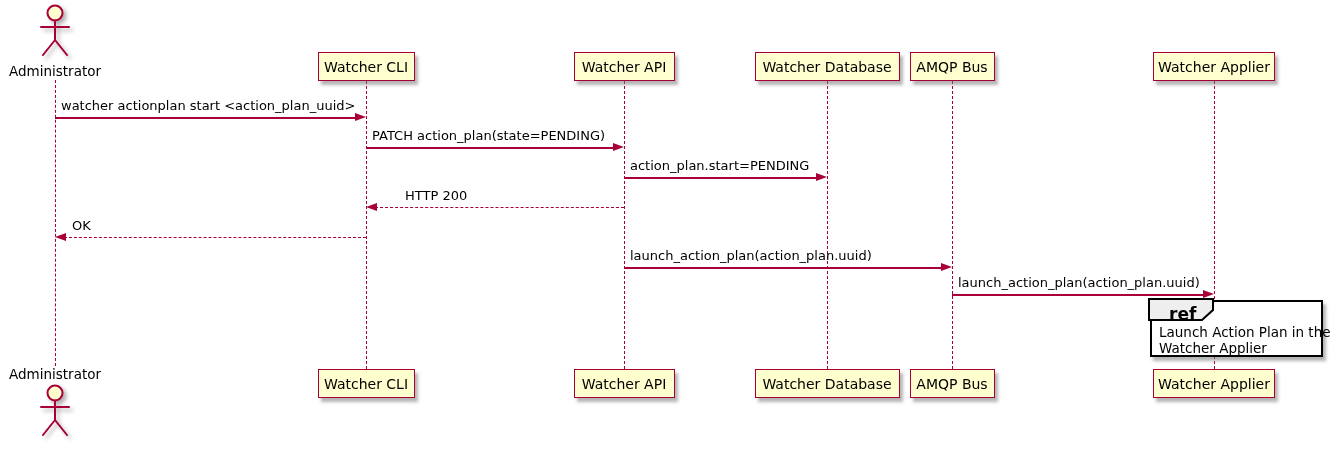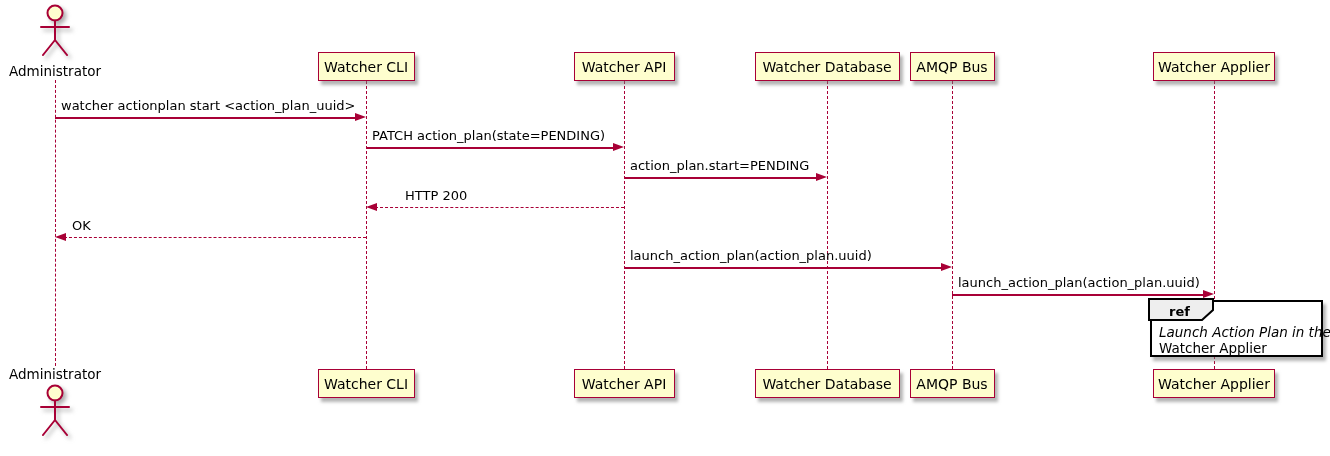--- a/index.html
+++ b/index.html
@@ -23,21 +23,21 @@
   .msg-line-solid{position:absolute;height:1.5px;background:#A80036;}
   .msg-line-dashed{position:absolute;height:0;border-top:1.5px dashed #A80036;}
   .arrow-right{position:absolute;width:0;height:0;border-top:4.5px solid transparent;
     border-bottom:4.5px solid transparent;border-left:11px solid #A80036;}
   .arrow-left{position:absolute;width:0;height:0;border-top:4.5px solid transparent;
     border-bottom:4.5px solid transparent;border-right:11px solid #A80036;}
   .ref-box{position:absolute;background:#FFFFFF;border:2px solid #000;box-sizing:border-box;
     box-shadow:3px 4px 3px rgba(120,120,120,0.55);}
   .ref-tab{position:absolute;left:-2px;top:-2px;}
   .ref-tab path{fill:#EEEEEE;stroke:#000;stroke-width:2;}
-  .ref-keyword{position:absolute;left:17px;top:2px;font-size:13px;font-weight:bold;}
+  .ref-keyword{position:absolute;left:17px;top:2px;font-size:17px;font-weight:bold;}
   .ref-line{position:absolute;left:7px;font-size:13.5px;white-space:nowrap;}
 </style>
 </head>
 <body>
 
 <div id="diagram">
     <div class="lifeline" style="left: 55px; top: 80px; height: 286px;"></div>
     <div class="lifeline" style="left: 366px; top: 81px; height: 288px;"></div>
     <div class="lifeline" style="left: 624px; top: 81px; height: 288px;"></div>
     <div class="lifeline" style="left: 827px; top: 81px; height: 288px;"></div>
@@ -108,16 +108,16 @@
         </svg></div>
       <div class="actor-label" style="left: -25px; top: 366px;">Administrator</div>
     </div>
     <div class="ref-box" style="left: 1150px; top: 300px; width: 173px; height: 57px;">
       <div class="ref-tab">
         <svg class="ref-tab" width="67" height="24" viewBox="0 0 67 24">
           <path d="M1,1 H65 V12 L54,22 H1 Z"></path>
         </svg>
       </div>
       <div class="ref-keyword">ref</div>
-      <div class="ref-line" style="top: 22px; font-style: italic;">Launch Action Plan in the</div>
+      <div class="ref-line" style="top: 22px;">Launch Action Plan in the</div>
       <div class="ref-line" style="top: 38px;">Watcher Applier</div>
     </div>
   </div>
 
 </body></html>

